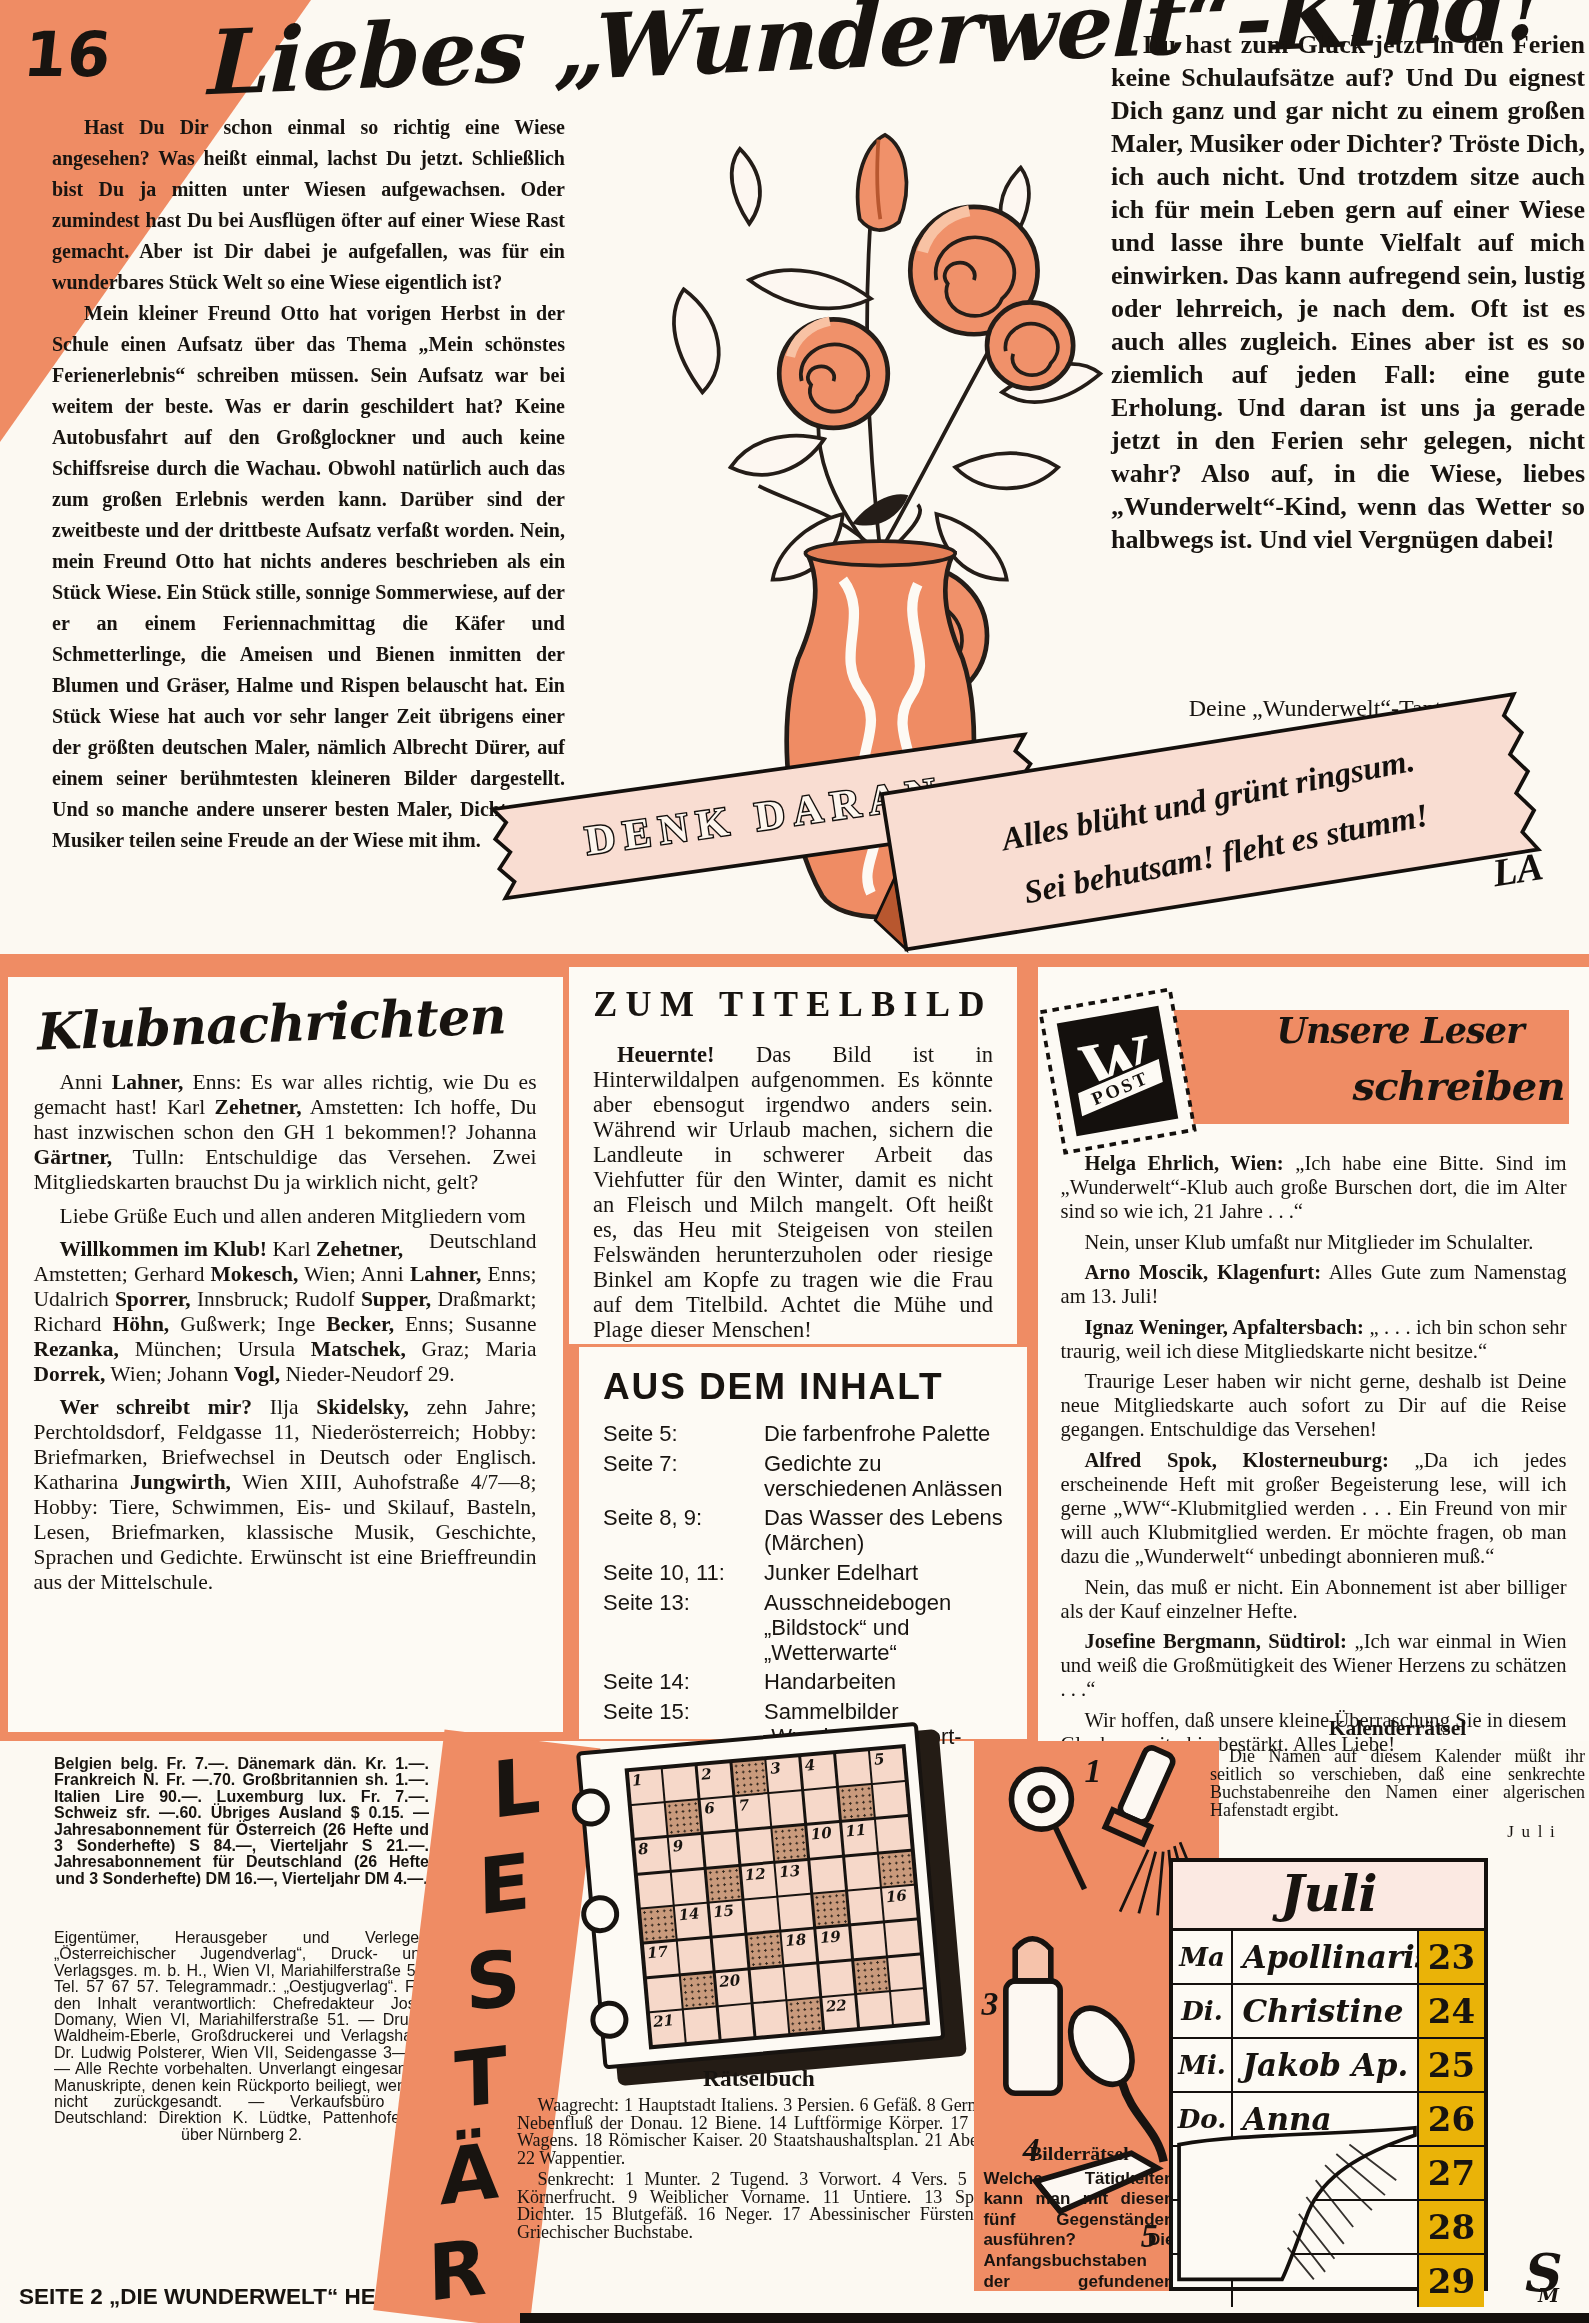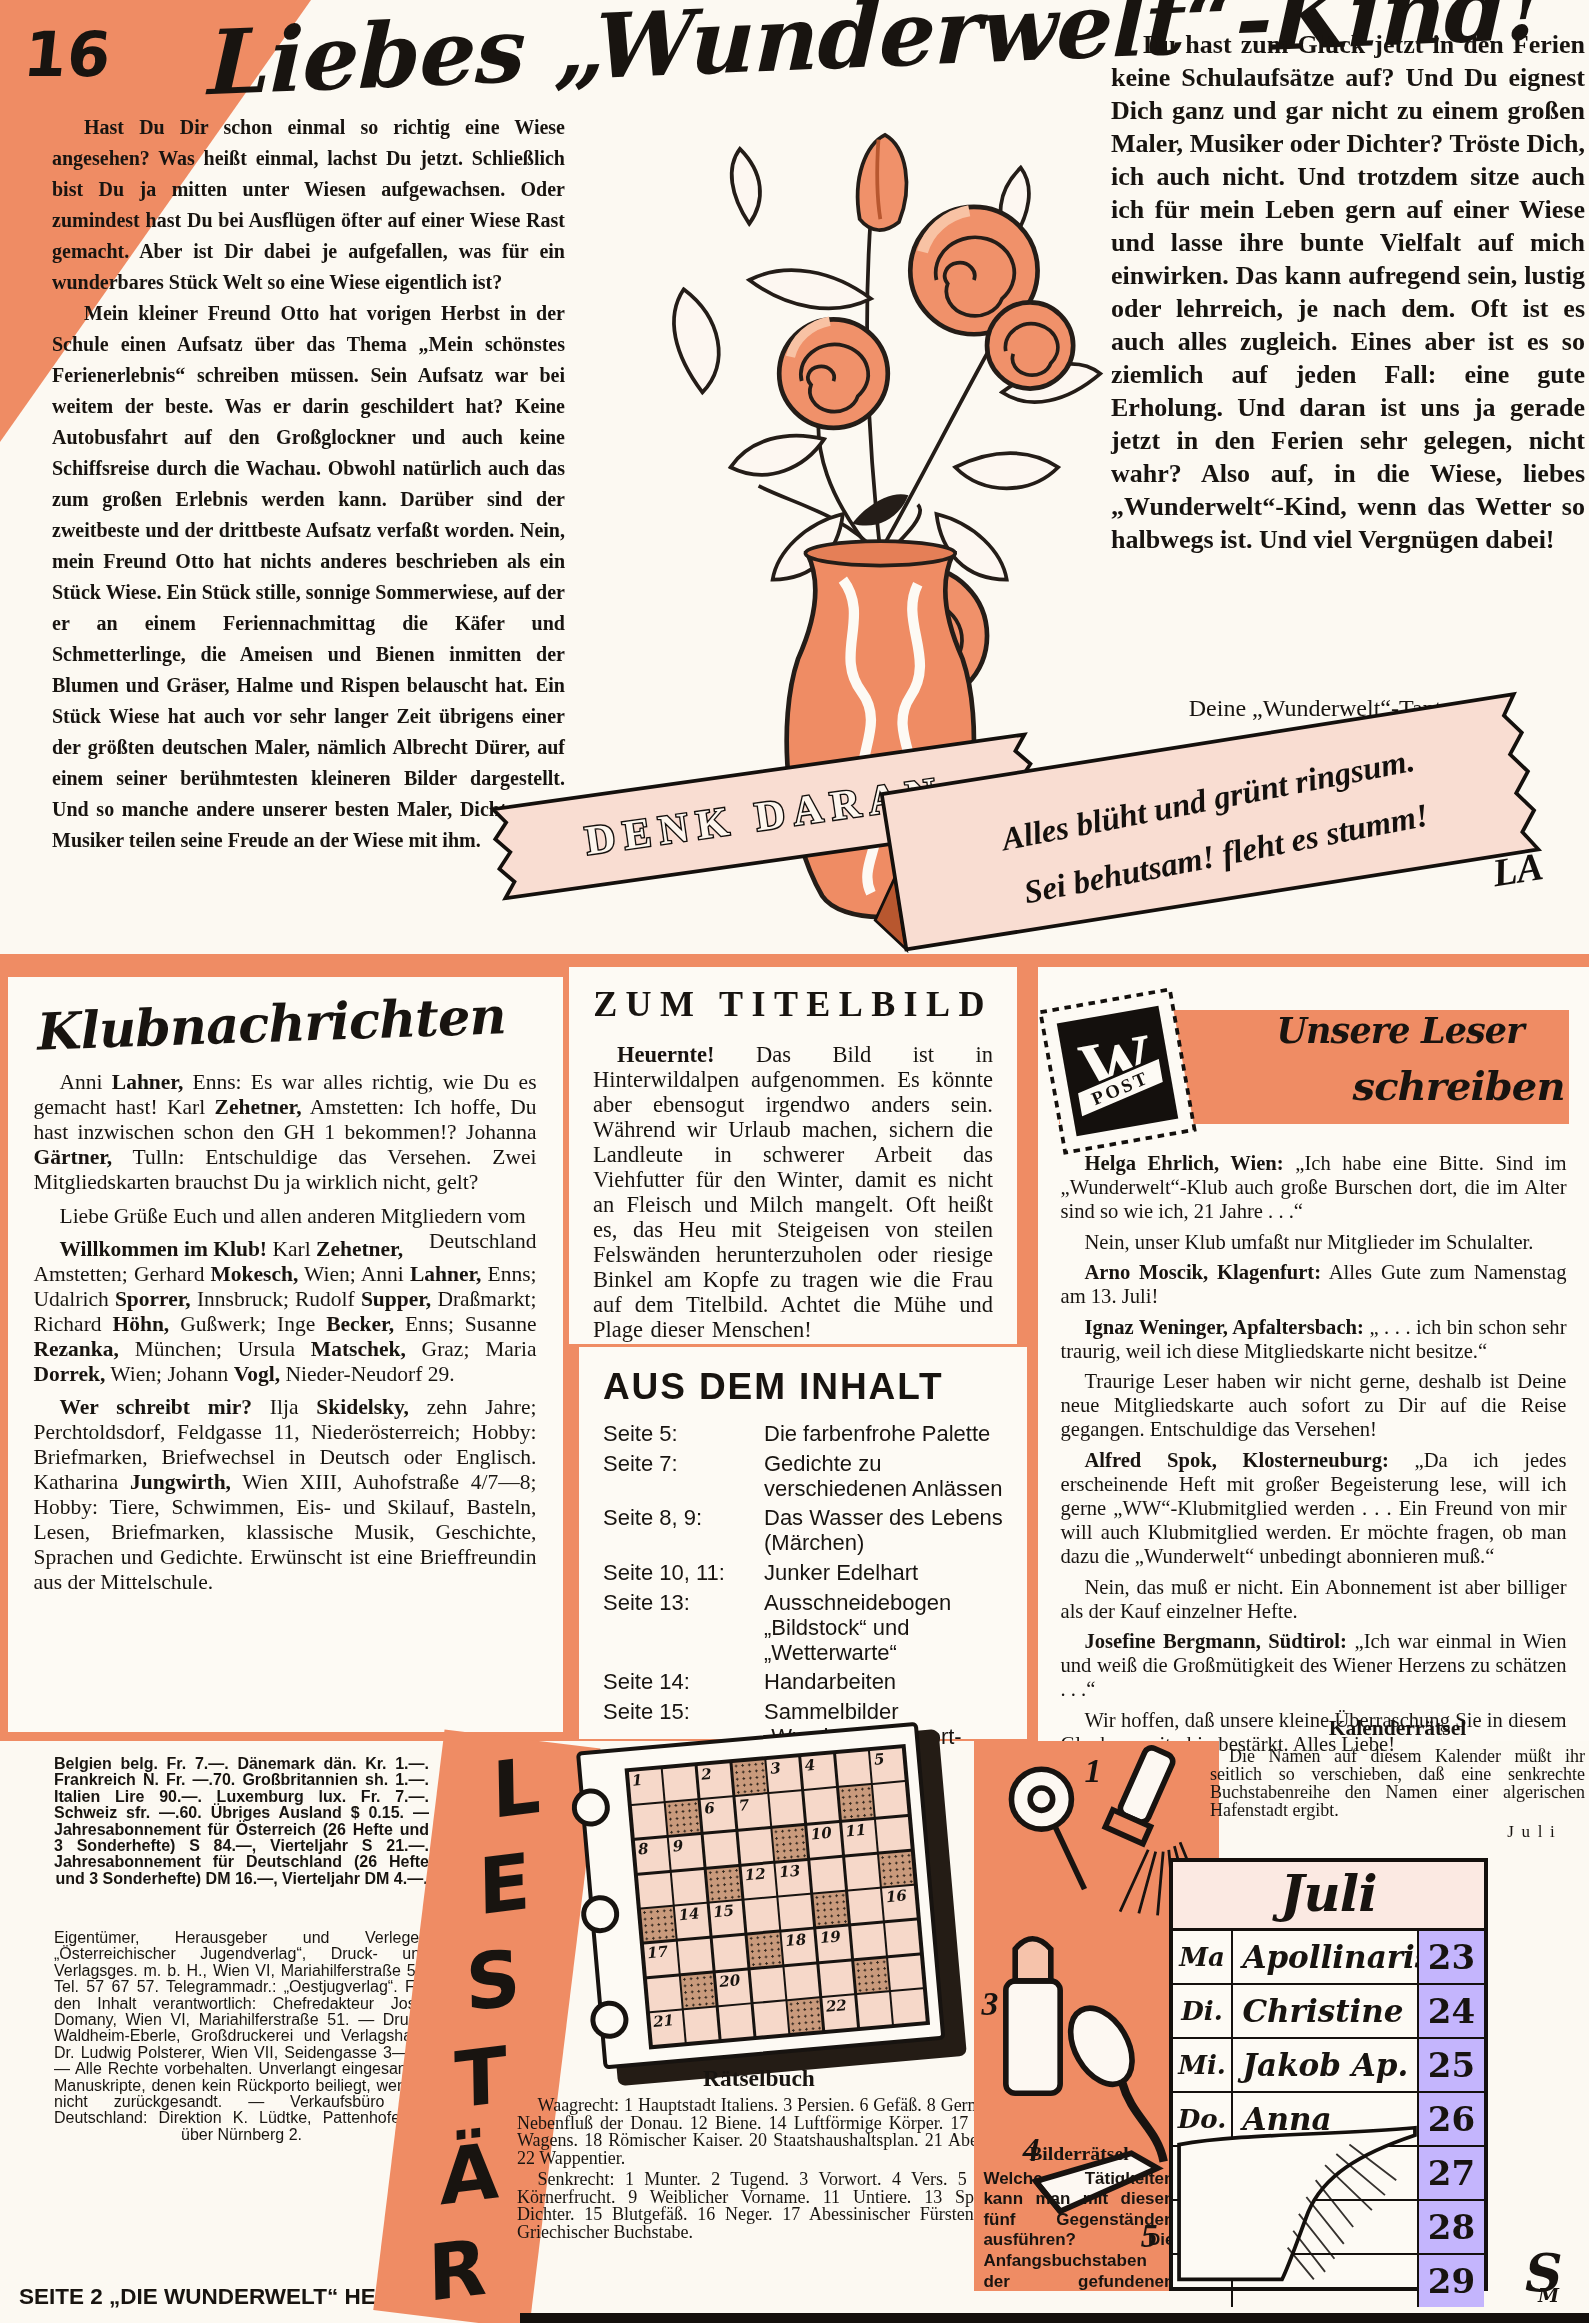--- a/index.html
+++ b/index.html
@@ -88,21 +88,21 @@
   #cal-header{height:66px;border-bottom:3.7px solid #14100d;background:#fbe9e2;
               text-align:center;font-size:51px;line-height:62px;}
   .cal-row{display:flex;height:52px;border-bottom:2.8px solid #14100d;align-items:center;}
   .cal-row:last-child{border-bottom:none;}
   .cal-day{width:60px;flex:none;border-right:2.8px solid #14100d;height:100%;box-sizing:border-box;
            font-family:"DejaVu Serif",serif;font-style:italic;font-weight:bold;font-size:26px;
            display:flex;align-items:center;justify-content:center;}
   .cal-name{flex:1;font-family:"DejaVu Serif",serif;font-style:italic;font-weight:bold;font-size:31px;
             padding-left:9.4px;white-space:nowrap;overflow:hidden;}
   .cal-num{width:67px;flex:none;border-left:2.8px solid #14100d;height:100%;box-sizing:border-box;
-           background:#c4b5fd;font-family:"DejaVu Serif",serif;font-weight:bold;font-size:34px;
+           background:#eab308;font-family:"DejaVu Serif",serif;font-weight:bold;font-size:34px;
            display:flex;align-items:center;justify-content:center;}
   #curl{position:absolute;left:1.9px;bottom:1.9px;width:244px;height:161px;}
   #monogram{left:1525px;top:2247px;font-family:"DejaVu Serif",serif;font-style:italic;font-weight:bold;
             font-size:52px;line-height:1;}
   #monogram small{display:block;font-size:19px;margin:-13px 0 0 13px;}
   #bottom-strip{left:520px;top:2313px;width:1069px;height:10.3px;background:#14100d;}
 </style>
 </head>
 <body>
 

